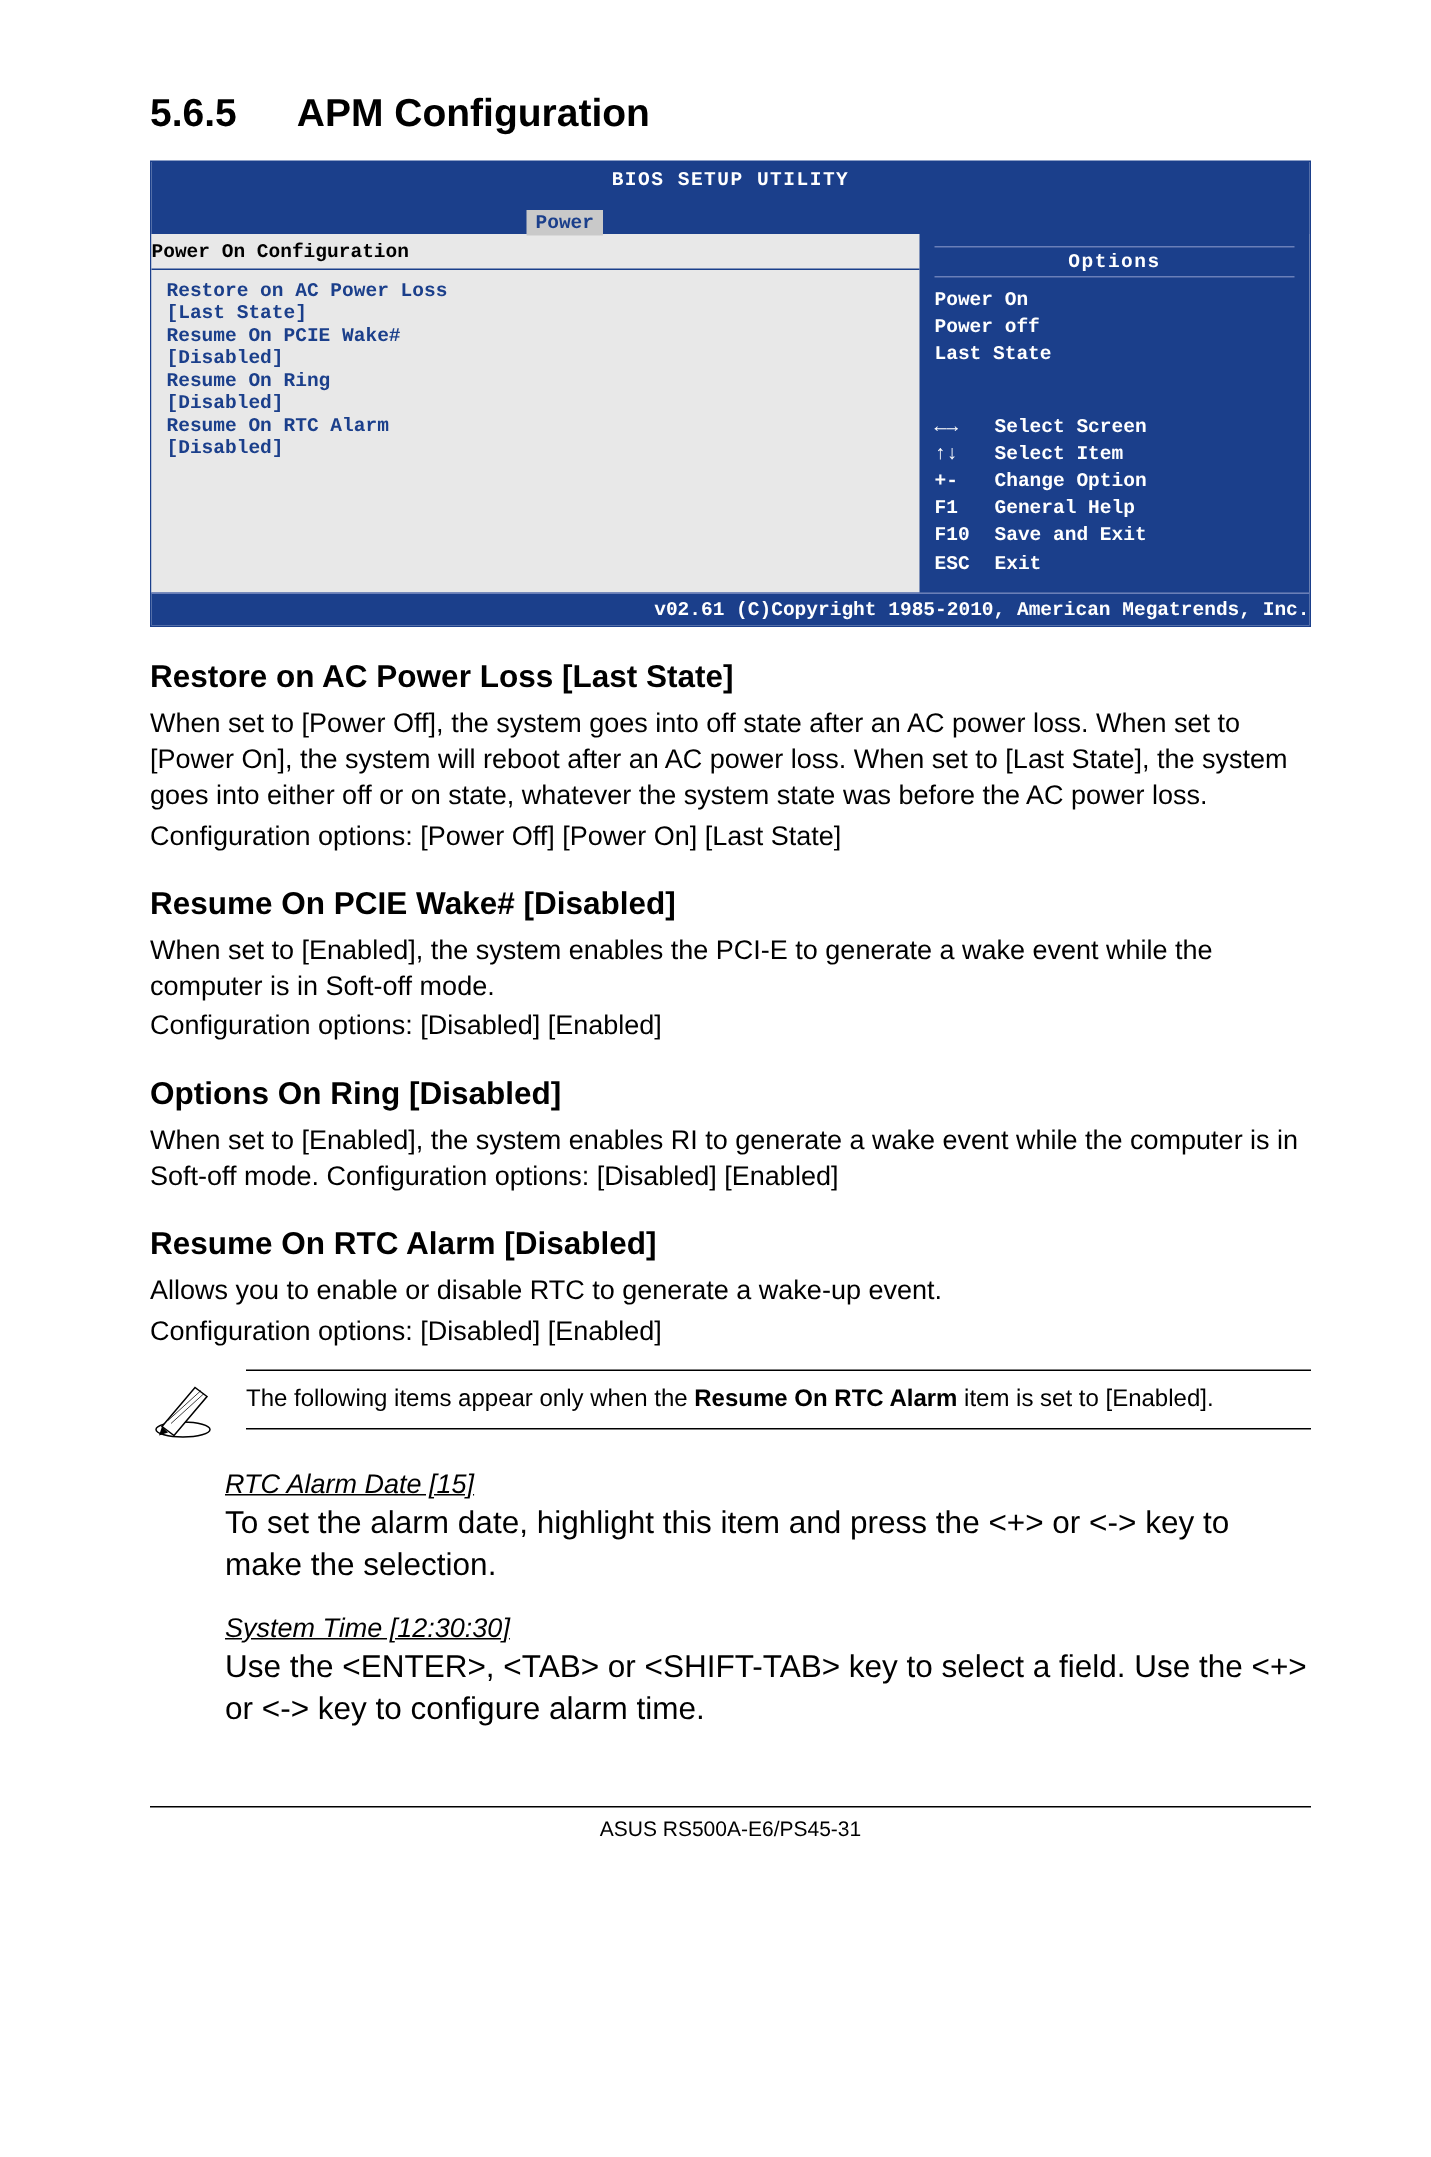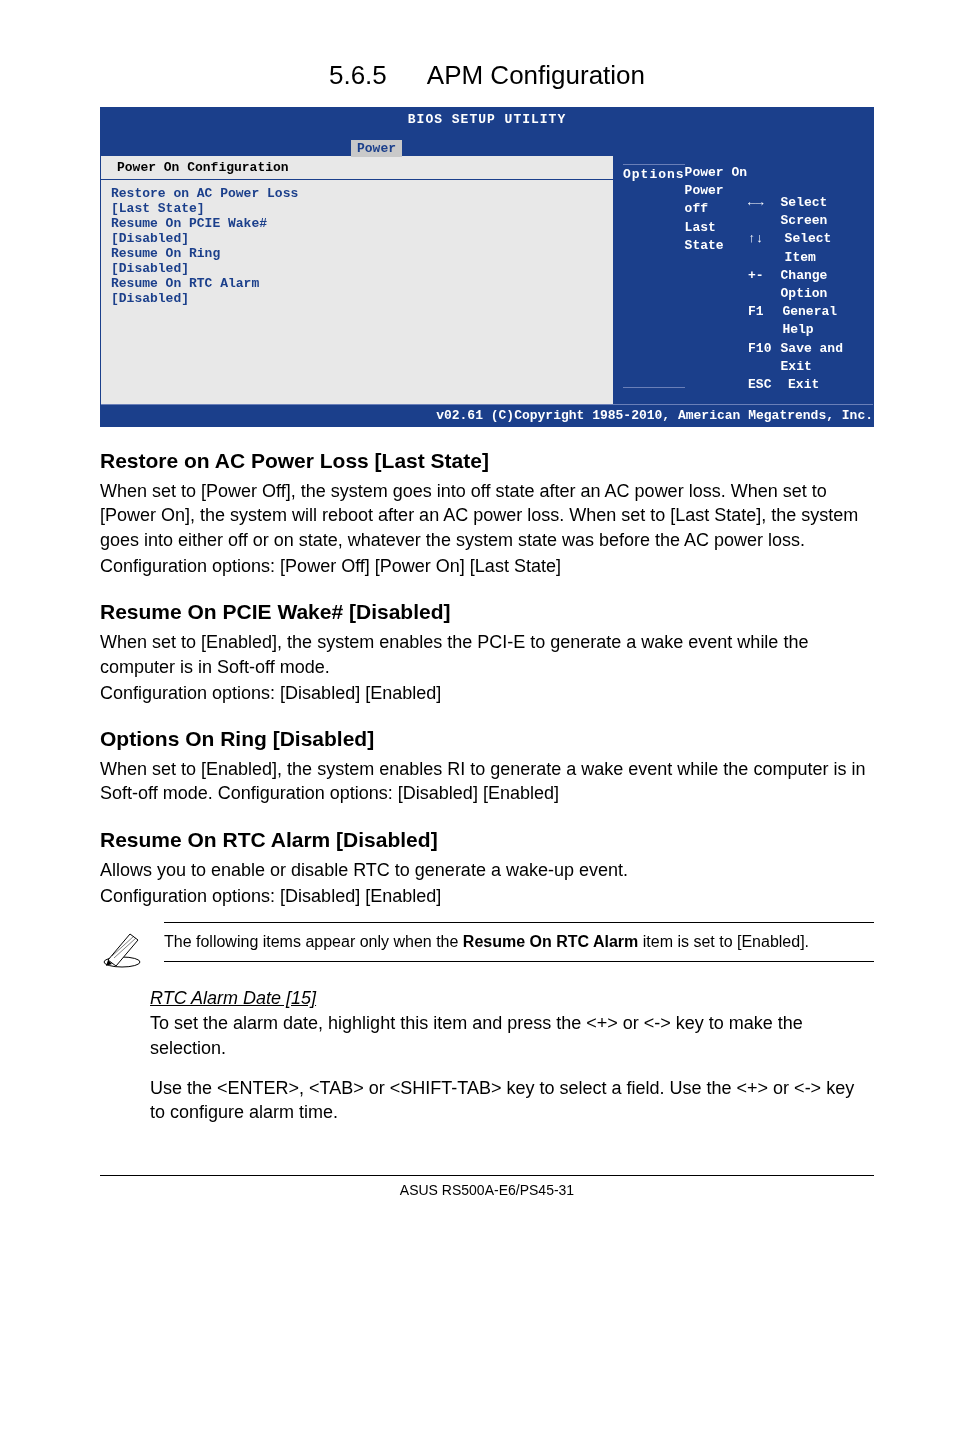--- a/index.html
+++ b/index.html
@@ -5,23 +5,22 @@
   * { margin: 0; padding: 0; box-sizing: border-box; }
   body {
     background: #fff;
     font-family: Arial, Helvetica, sans-serif;
     color: #000;
     width: 954px;
     padding: 60px 80px 40px 100px;
   }
   h1.section-title {
     font-size: 26px;
-    font-weight: normal;
+    font-weight: bold;
     margin-bottom: 16px;
-    text-align: center;
   }
   h1.section-title .num { display:inline-block; margin-right: 40px; }
 
   
   .bios {
     border: 1px solid #1b3f8b;
     width: 100%;
     font-family: "Courier New", monospace;
     font-size: 13px;
     font-weight: bold;
@@ -53,33 +52,34 @@
     background:#e8e8e8;
   }
   .bios-left {
     flex: 1;
     padding: 0;
     color:#1b3f8b;
   }
   .panel-title-row {
     border:1px solid #1b3f8b;
     border-left:none; border-top:none; border-right:none;
-    padding:4px 16px;
+    padding:4px 0;
     color:#000;
   }
   .bios-left-inner { padding: 6px 10px 60px 10px; }
   .bios-left-inner .row { display:flex;flex-direction:column; }
   .bios-left-inner .label { width: 230px; color:#1b3f8b; }
   .bios-left-inner .value { color:#1b3f8b; }
   .bios-right {
     width: 260px;
     background:#1b3f8b;
     padding: 8px 10px 10px 10px;
     color:#fff;
     display:flex;
+    flex-direction:column;
   }
   .options-box {
     text-align:center;
     color:#fff;
     border-top:1px solid #6a7fb8;
     border-bottom:1px solid #6a7fb8;
     padding:2px 0;
     margin-bottom:6px;
     letter-spacing:1px;
   }
@@ -120,21 +120,21 @@
     border-top:1px solid #000;
     border-bottom:1px solid #000;
     padding:8px 0;
     font-size:16px;
     line-height:1.35;
     flex:1;
   }
 
   .sub-item { margin-left:50px; margin-top:16px; }
   .sub-item .u { text-decoration: underline; font-style: italic; font-size:18px; display:block; margin-bottom:2px; }
-  .sub-item p { font-size:18px; line-height:1.35; }
+  .sub-item p { font-size:21px; line-height:1.35; }
 
   .footer {
     margin-top:50px;
     border-top:1px solid #000;
     padding-top:6px;
     display:flex;
     justify-content:center;
     font-size:14px;
   }
 </style>
@@ -242,19 +242,20 @@
   <div class="note-text">
     <span>The following items appear only when the </span><b>Resume On RTC Alarm</b><span> item is set to [Enabled].</span>
   </div>
 </div>
 
 <div class="sub-item">
   <span class="u">RTC Alarm Date [15]</span>
   <p>To set the alarm date, highlight this item and press the &lt;+&gt; or &lt;-&gt; key to make the selection.</p>
 </div>
 <div class="sub-item">
+  <span class="u">System Time [12:30:30]</span>
   <p>Use the &lt;ENTER&gt;, &lt;TAB&gt; or &lt;SHIFT-TAB&gt; key to select a field. Use the &lt;+&gt; or &lt;-&gt; key to configure alarm time.</p>
 </div>
 
 <div class="footer">
   <span>ASUS RS500A-E6/PS4</span>
   <span>5-31</span>
 </div>
 
 </body></html>

